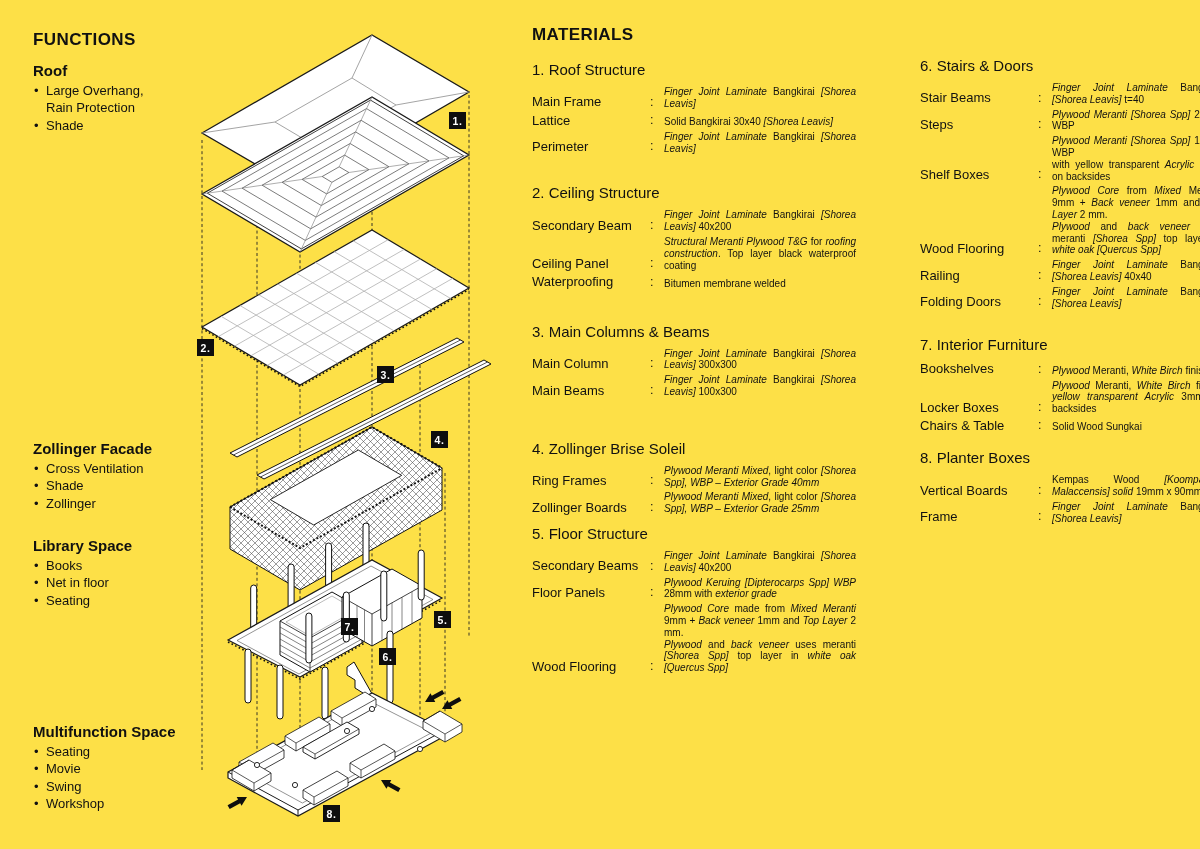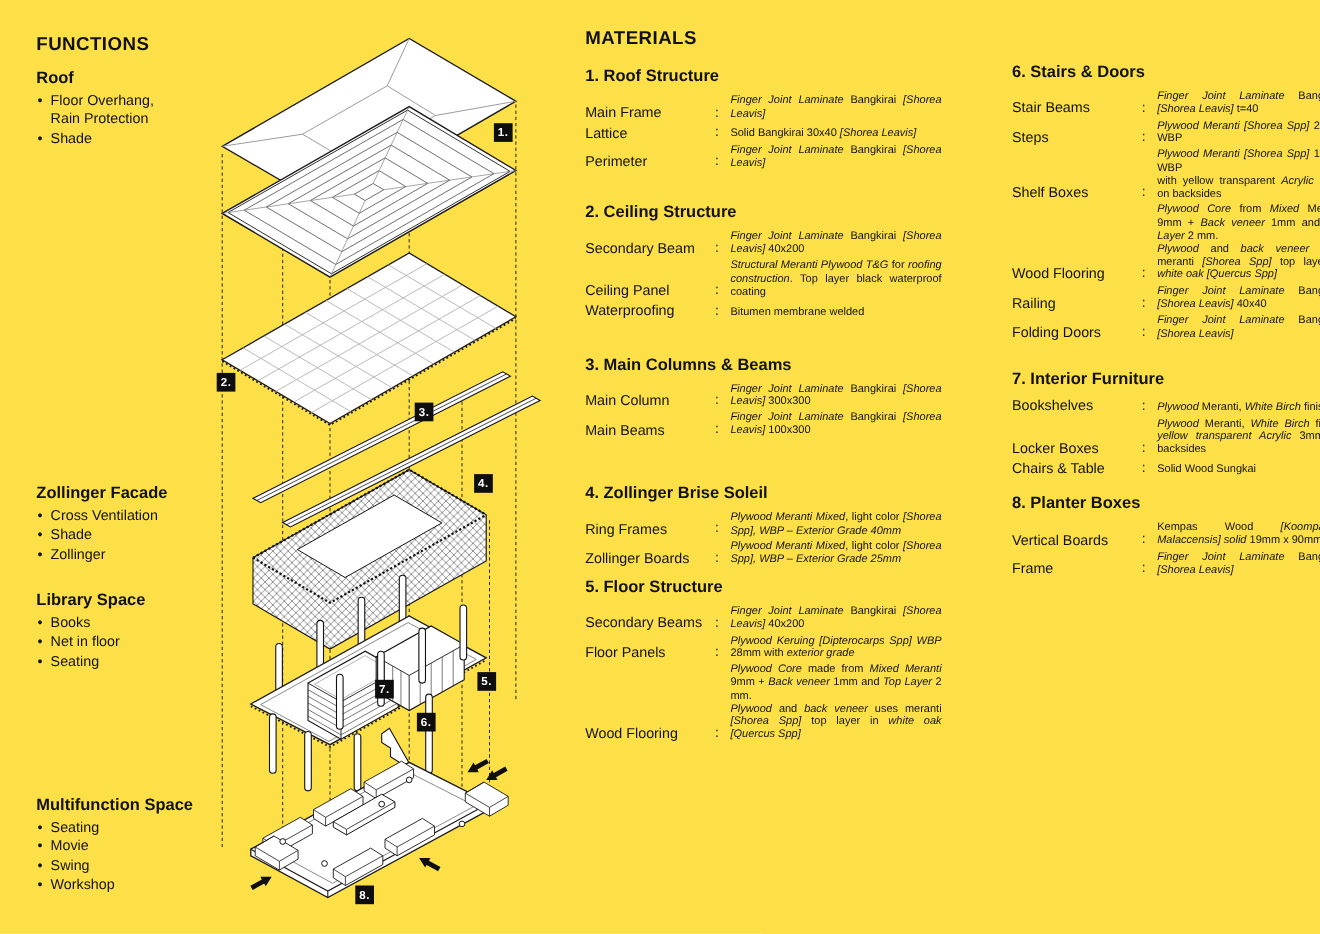--- a/index.html
+++ b/index.html
@@ -12,21 +12,21 @@
   .fn-s0{top:32px}.fn-s1{top:410px}.fn-s2{top:507px}.fn-s3{top:693px}
   .fn-h{font-size:15px;font-weight:bold;margin:0 0 3px 0;white-space:nowrap;}
   .fn-ul{margin:0;padding:0;list-style:none;width:132px;}
   .fn-li{font-size:13px;line-height:1.33;padding-left:13px;position:relative;}
   .fn-li::before{content:"•";position:absolute;left:1px;}
   
   .mat-col{position:absolute;}
   #mat-col-wrap1{left:532px;top:25px;width:324px;}
   #mat-col-wrap2{left:920px;top:57px;width:302px;}
   #mat-title{font-size:17px;font-weight:bold;letter-spacing:.4px;margin:0 0 16px 0;}
-  .mat-h{font-size:15px;font-weight:bold;margin:0 0 8px 0;}
+  .mat-h{font-size:15px;font-weight:normal;margin:0 0 8px 0;}
   .mat-row{display:flex;margin-bottom:3px;align-items:flex-end;}
   .mat-label{width:118px;flex:none;font-size:13px;line-height:1.17;}
   .mat-colon{width:14px;flex:none;font-size:12.5px;line-height:1.2;}
   .mat-value{flex:1;font-size:10px;line-height:1.18;text-align:justify;}
   .mat-value i{font-style:italic;}
   .ms-0-0{margin-bottom:30px}.ms-0-1{margin-bottom:33px}.ms-0-2{margin-bottom:42px}.ms-0-3{margin-bottom:10px}
   .ms-1-0{margin-bottom:27px}.ms-1-1{margin-bottom:16px}
   
   #drawing{position:absolute;left:185px;top:25px;width:330px;height:810px;}
   #drawing svg{position:absolute;left:0;top:0;}
@@ -38,21 +38,21 @@
 <body>
 
 <div id="page">
 
   <div id="fn-col">
     <div id="fn-title">FUNCTIONS</div>
     <div id="fn-sections">
         <div class="fn-section fn-s0">
           <div class="fn-h">Roof</div>
           <ul class="fn-ul">
-            <li class="fn-li">Floor Overhang, Rain Protection</li>
+            <li class="fn-li">Large Overhang, Rain Protection</li>
             <li class="fn-li">Shade</li>
           </ul>
         </div>
         <div class="fn-section fn-s1">
           <div class="fn-h">Zollinger Facade</div>
           <ul class="fn-ul">
             <li class="fn-li">Cross Ventilation</li>
             <li class="fn-li">Shade</li>
             <li class="fn-li">Zollinger</li>
           </ul>

